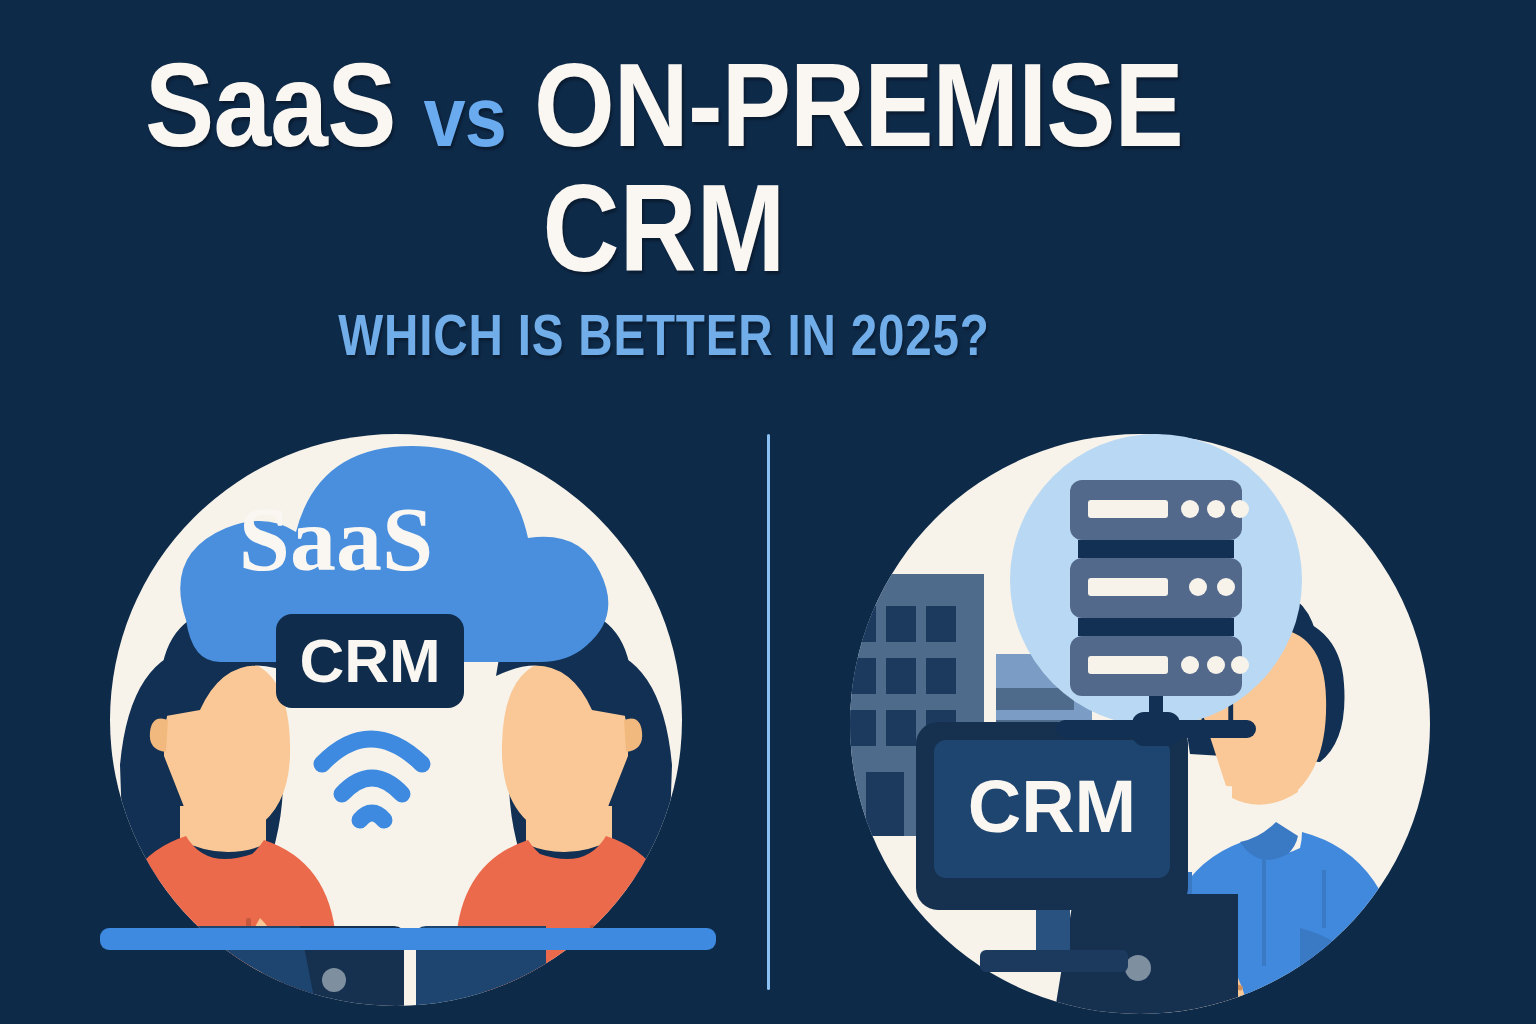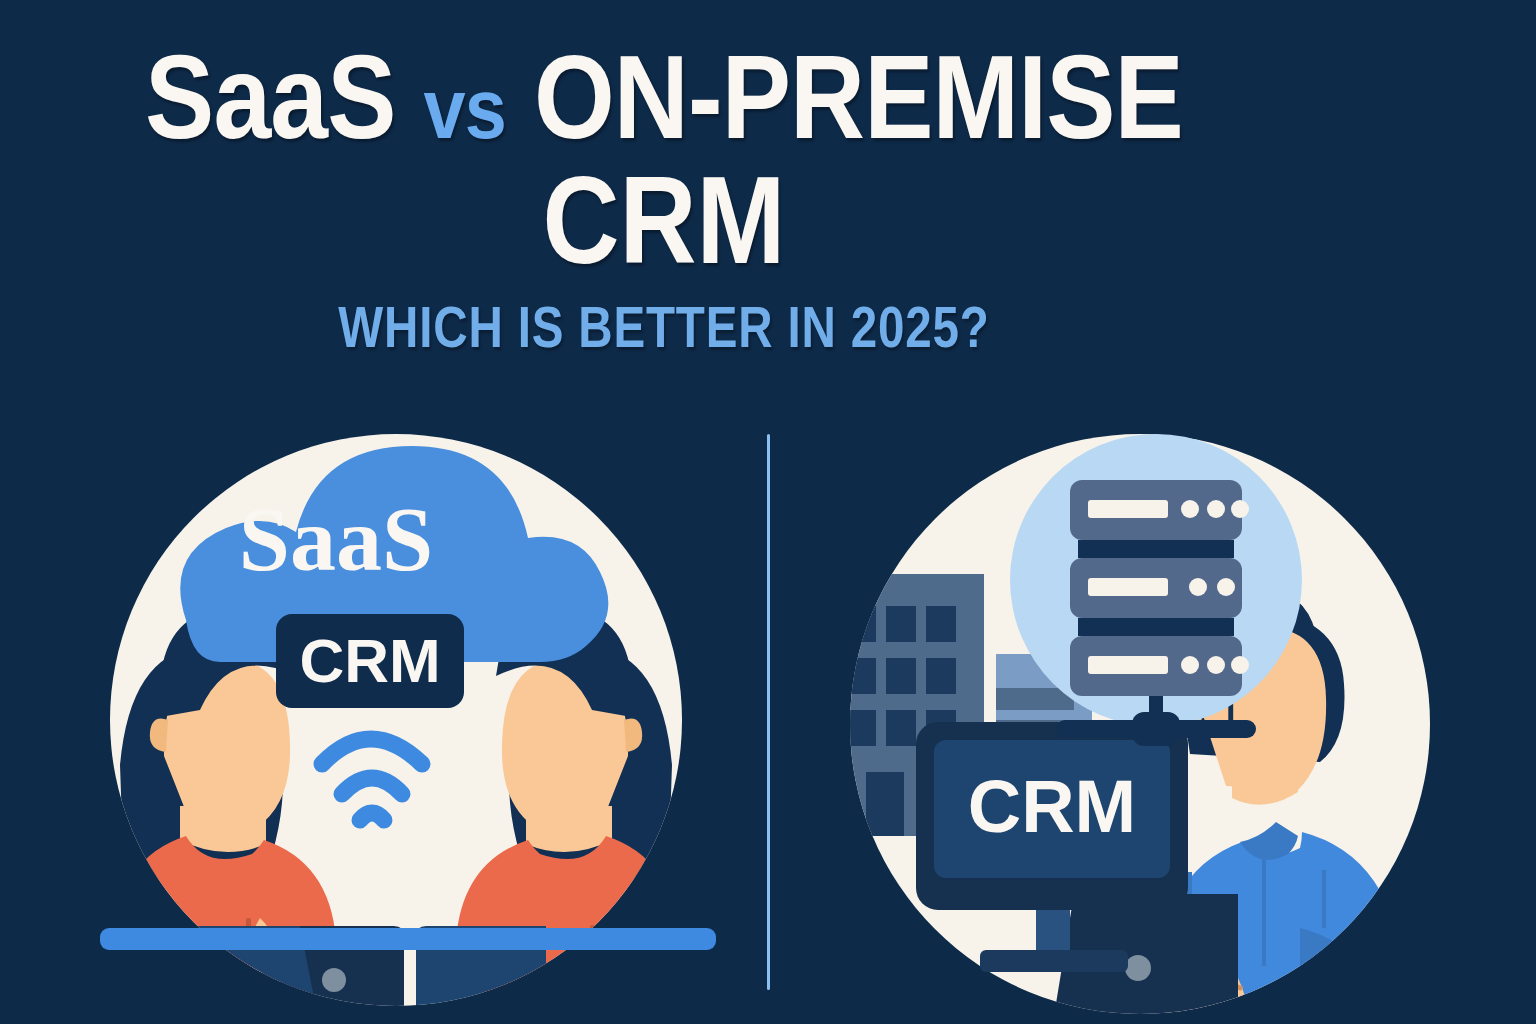--- a/index.html
+++ b/index.html
@@ -4,21 +4,21 @@
 <style>
   html,body{margin:0;padding:0;}
   body{
     width:1536px;height:1024px;overflow:hidden;
     background:#0e2a49;
     font-family:"Liberation Sans", sans-serif;
   }
   .stage{position:relative;width:1536px;height:1024px;background:#0e2a49;overflow:hidden;}
 
   
-  .header{position:absolute;left:0;top:0;width:1328px;text-align:center;}
+  .header{position:absolute;left:0;top:8px;width:1328px;text-align:center;}
   .title-line1{
     margin-top:38px;
     font-size:118px;line-height:1.0;font-weight:700;
     letter-spacing:-1px;
     color:#faf7f2;
     transform:scaleX(0.88);
     white-space:nowrap;
     text-shadow:2px 3px 3px rgba(0,0,0,.35);
   }
   .title-line1 .vs{color:#6aaaee;font-size:86px;font-weight:700;}

